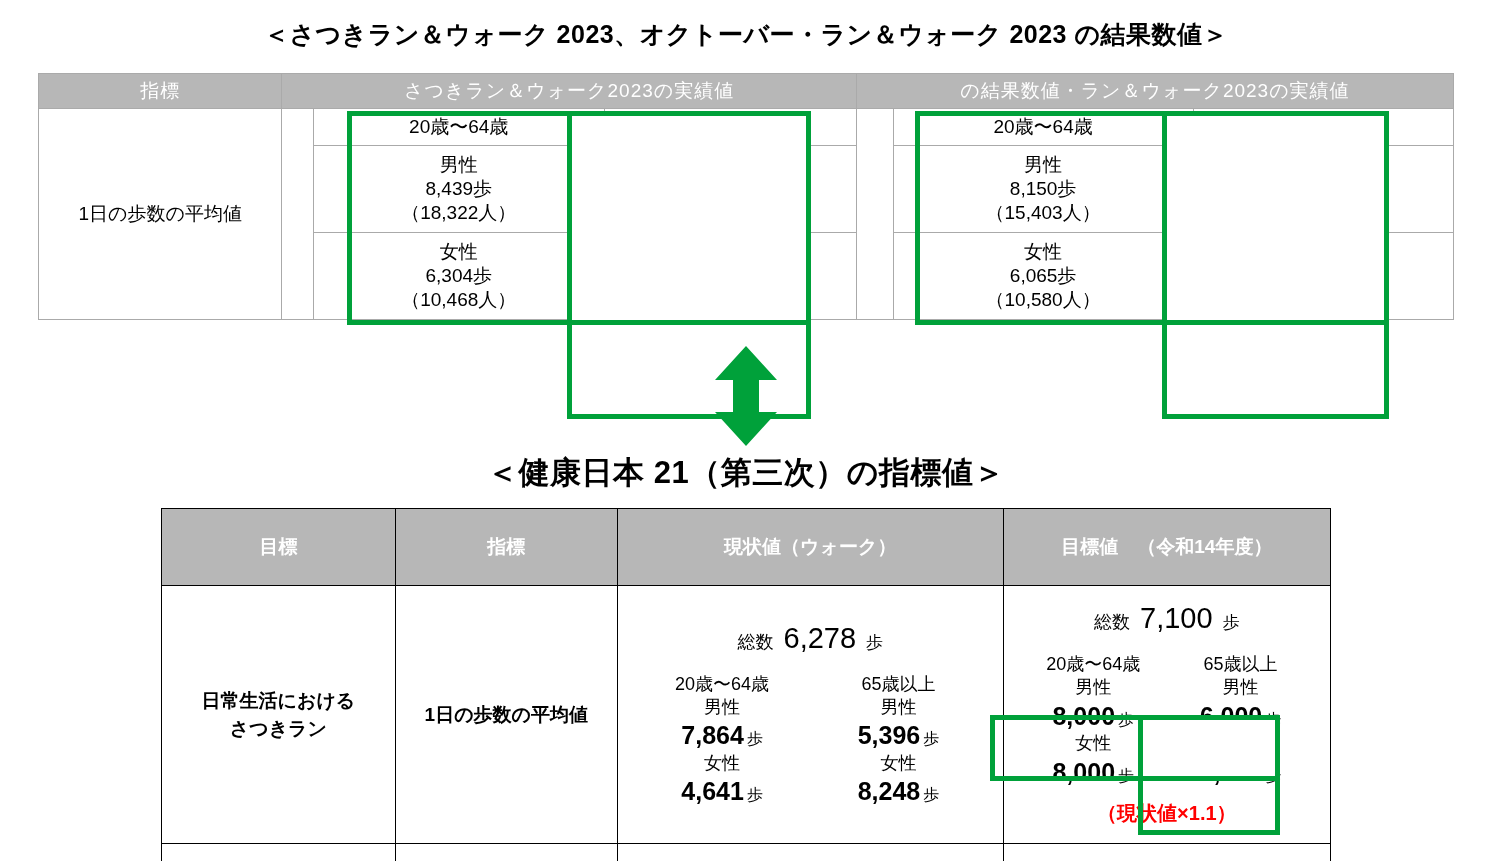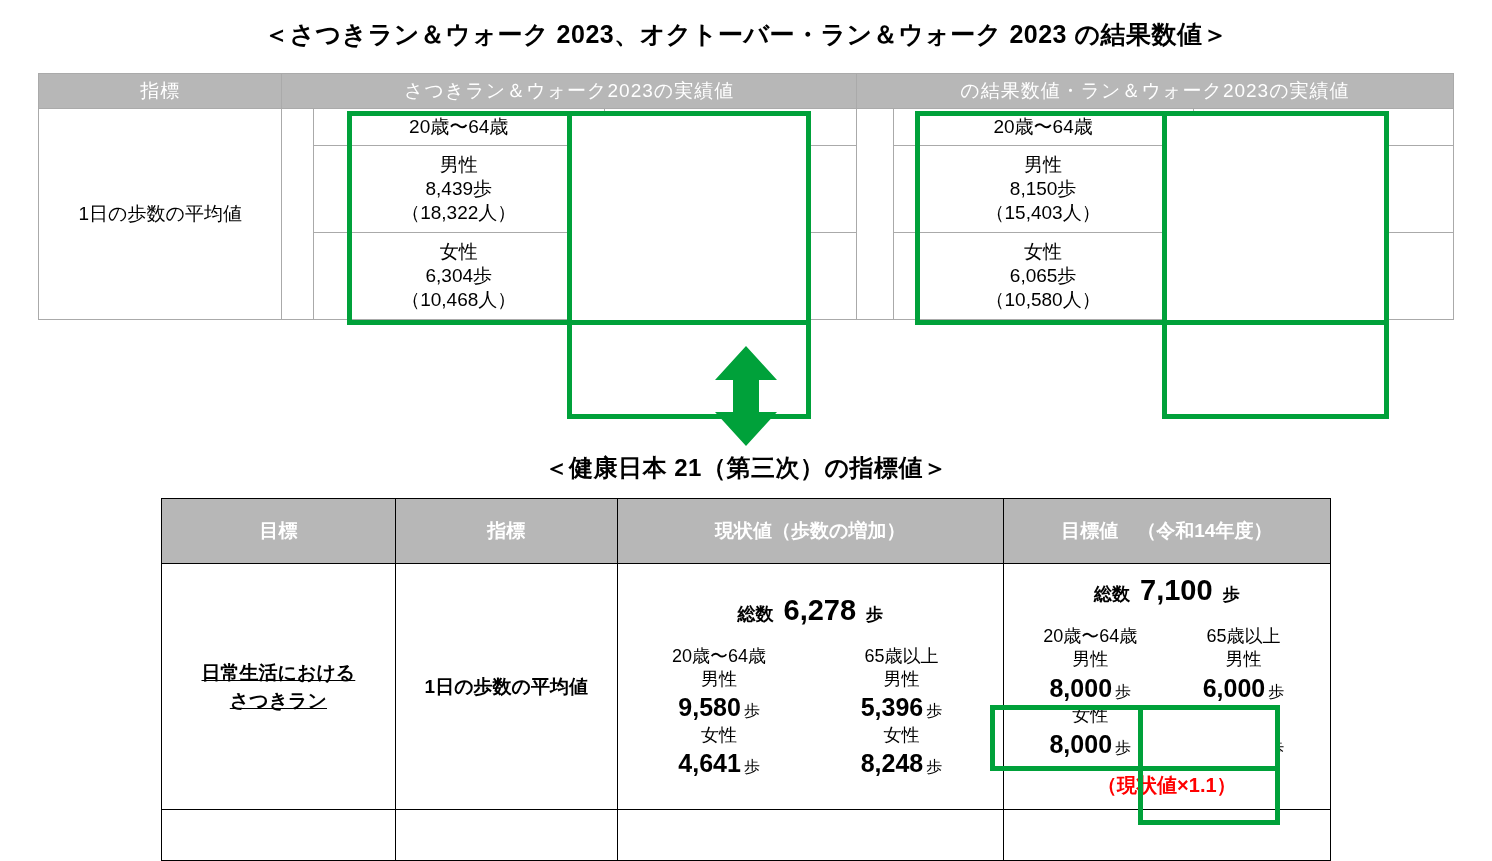--- a/index.html
+++ b/index.html
@@ -21,21 +21,21 @@
     text-align: center;
     font-weight: bold;
     font-size: 25px;
     letter-spacing: 0.5px;
   }
   #title-top {
     margin-top: 18px;
   }
   #title-bottom {
     margin-top: 6px;
-    font-size: 24px;
+    font-size: 31px;
   }
 
   
   .top-table-wrap {
     margin: 22px 38px 0 38px;
     position: relative;
   }
   table.grid {
     border-collapse: collapse;
     table-layout: fixed;
@@ -107,46 +107,45 @@
   table.bgrid {
     border-collapse: collapse;
     table-layout: fixed;
     width: 100%;
   }
   table.bgrid td {
     border: 1px solid #000000;
     text-align: center;
     vertical-align: middle;
     font-size: 19px;
-    padding: 10px;
+    padding: 16px;
   }
   .bhdr {
     background: #b7b7b7;
     color: #ffffff;
     font-weight: bold;
     font-size: 22px;
     height: 44px;
   }
   .bgoal {
     font-weight: bold;
     font-size: 21px;
     line-height: 1.45;
-    text-decoration: underline;
   }
   .bindicator {
     font-weight: bold;
     font-size: 19px;
   }
   .valuecell {
     height: 224px;
     vertical-align: top;
     padding-top: 26px;
   }
   .total-line {
-    font-weight: bold;
+    font-weight: normal;
     font-size: 18px;
     text-align: center;
   }
   .total-line .big {
     font-size: 29px;
     margin: 0 5px;
   }
   .total-line .unit {
     font-size: 17px;
   }
@@ -284,42 +283,42 @@
     <colgroup>
       <col style="width:20%">
       <col style="width:19%">
       <col style="width:33%">
       <col style="width:28%">
     </colgroup>
     <tbody>
         <tr>
       <td class="bhdr">目標</td>
       <td class="bhdr">指標</td>
-      <td class="bhdr">現状値（歩数の増加）</td>
+      <td class="bhdr">現状値（ウォーク）</td>
       <td class="bhdr">目標値　（令和14年度）</td>
     </tr>
     <tr>
       <td class="bgoal">
         <div>日常生活における</div>
         <div>さつきラン</div>
       </td>
       <td class="bindicator">1日の歩数の平均値</td>
 
       <td class="valuecell">
         <div class="total-line">
           <span>総数</span>
           <span class="big">6,278</span>
           <span class="unit">歩</span>
         </div>
         <div class="subgrid">
           <div class="subcol">
             <div class="agelab">20歳〜64歳</div>
             <div class="sexlab">男性</div>
             <div class="numline">
-              <span>9,580</span><span class="unit">歩</span>
+              <span>7,864</span><span class="unit">歩</span>
             </div>
             <div class="sexlab">女性</div>
             <div class="numline">
               <span>4,641</span><span class="unit">歩</span>
             </div>
           </div>
           <div class="subcol">
             <div class="agelab">65歳以上</div>
             <div class="sexlab">男性</div>
             <div class="numline">

